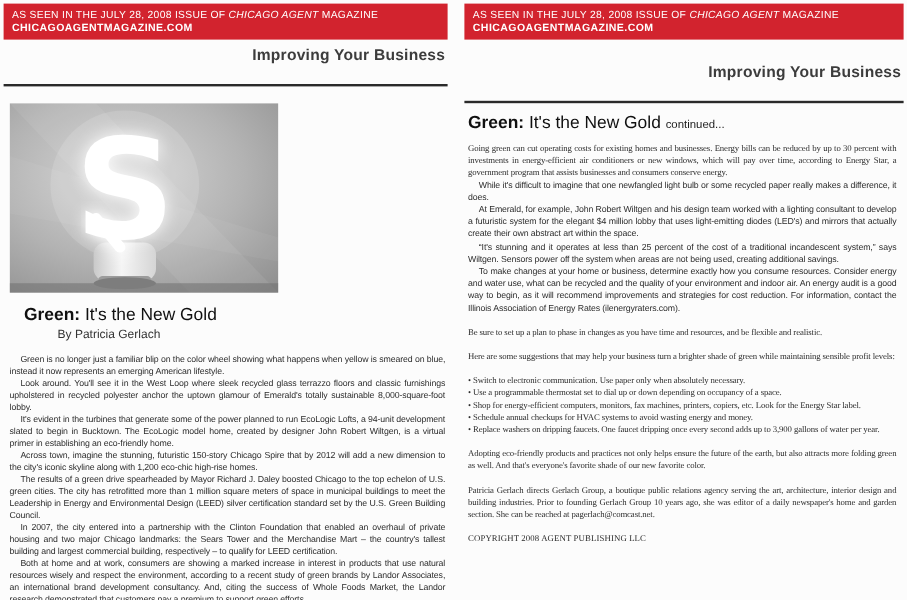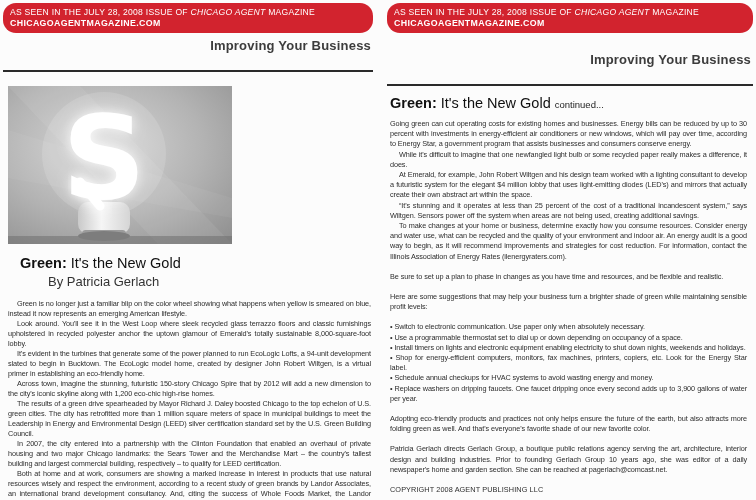--- a/index.html
+++ b/index.html
@@ -6,51 +6,51 @@
   * { box-sizing:border-box; }
   html,body { margin:0; padding:0; }
   body {
     width:756px; height:500px; position:relative; overflow:hidden;
     background:#fcfcfc; font-family:"Liberation Sans", sans-serif; color:var(--ink);
   }
   .page { position:absolute; top:3px; }
   #left-page  { left:3px;  width:370px; }
   #right-page { left:387px; width:366px; }
 
-  .banner { background:var(--banner-red); color:#fff; padding:4px 7px 5px 7px;border-radius:13px; }
+  .banner { background:var(--banner-red); color:#fff; padding:4px 7px 5px 7px; }
   .banner-line1 { font-size:8.6px; letter-spacing:.25px; white-space:nowrap; }
   .banner-brand { font-style:italic; }
   .banner-line2 { font-size:8.8px; font-weight:bold; letter-spacing:.35px; margin-top:1px; }
 
   .section-header {
     text-align:right; font-weight:bold; font-size:13px; color:#3c3c3c;
     letter-spacing:.2px; padding:0 2px 17px 0; border-bottom:2.5px solid var(--rule-dark);
   }
   .sh-left  { margin-top:5px; }
   .sh-right { margin-top:19px; }
 
   .photo { width:224px; height:158px; margin:14px 0 0 5px; }
 
   .article-title { font-size:14.5px; font-weight:normal; color:#101010; margin:11px 0 0 0; }
   .lt-title { margin-left:17px; }
   .rt-title { margin-left:3px; margin-top:9px; }
   .title-bold { font-weight:bold; }
   .title-rest { margin-left:4px; }
   .title-cont { margin-left:4px; font-size:9.5px; color:#1c1c1c; }
 
-  .byline { font-size:13px; color:#333; margin:3px 0 0 25px;padding-left:20px; }
+  .byline { font-size:10px; color:#333; margin:3px 0 0 25px;padding-left:20px; }
 
   .body-copy {
     font-size:7.3px; line-height:10px; text-align:justify;
     letter-spacing:-.1px; color:var(--ink);
   }
   .bc-left  { margin:10px 2px 0 5px; }
   .bc-right { margin:8px 6px 0 3px; line-height:10.2px; }
   .body-copy p { margin:0; text-indent:9px; }
-  .body-copy p.flush { text-indent:0; }
+  .body-copy p.flush { text-indent:0;font-family:Liberation Serif, serif; }
   .gap { margin-top:10px !important; }
   .copyright-line { letter-spacing:.1px; }
 </style>
 </head>
 <body>
 
 <div class="page" id="left-page">
   <header class="banner">
     <div class="banner-line1"><span>AS SEEN IN THE JULY 28, 2008 ISSUE OF </span><span class="banner-brand">CHICAGO AGENT</span><span> MAGAZINE</span></div>
     <div class="banner-line2">CHICAGOAGENTMAGAZINE.COM</div>
@@ -121,21 +121,20 @@
     <p class="flush">Going green can cut operating costs for existing homes and businesses. Energy bills can be reduced by up to 30 percent with investments in energy-efficient air conditioners or new windows, which will pay over time, according to Energy Star, a government program that assists businesses and consumers conserve energy.</p>
     <p>While it's difficult to imagine that one newfangled light bulb or some recycled paper really makes a difference, it does.</p>
     <p>At Emerald, for example, John Robert Wiltgen and his design team worked with a lighting consultant to develop a futuristic system for the elegant $4 million lobby that uses light-emitting diodes (LED's) and mirrors that actually create their own abstract art within the space.</p>
     <p>“It's stunning and it operates at less than 25 percent of the cost of a traditional incandescent system,” says Wiltgen. Sensors power off the system when areas are not being used, creating additional savings.</p>
     <p>To make changes at your home or business, determine exactly how you consume resources. Consider energy and water use, what can be recycled and the quality of your environment and indoor air. An energy audit is a good way to begin, as it will recommend improvements and strategies for cost reduction. For information, contact the Illinois Association of Energy Rates (ilenergyraters.com).</p>
     <p class="flush gap">Be sure to set up a plan to phase in changes as you have time and resources, and be flexible and realistic.</p>
     <p class="flush gap">Here are some suggestions that may help your business turn a brighter shade of green while maintaining sensible profit levels:</p>
     <div class="gap">
       <p class="flush">• Switch to electronic communication. Use paper only when absolutely necessary.</p>
       <p class="flush">• Use a programmable thermostat set to dial up or down depending on occupancy of a space.</p>
-      <p class="flush">• Install timers on lights and electronic equipment enabling electricity to shut down nights, weekends and holidays.</p>
       <p class="flush">• Shop for energy-efficient computers, monitors, fax machines, printers, copiers, etc. Look for the Energy Star label.</p>
       <p class="flush">• Schedule annual checkups for HVAC systems to avoid wasting energy and money.</p>
       <p class="flush">• Replace washers on dripping faucets. One faucet dripping once every second adds up to 3,900 gallons of water per year.</p>
     </div>
     <p class="flush gap">Adopting eco-friendly products and practices not only helps ensure the future of the earth, but also attracts more folding green as well. And that's everyone's favorite shade of our new favorite color.</p>
     <p class="flush gap">Patricia Gerlach directs Gerlach Group, a boutique public relations agency serving the art, architecture, interior design and building industries. Prior to founding Gerlach Group 10 years ago, she was editor of a daily newspaper's home and garden section. She can be reached at pagerlach@comcast.net.</p>
     <p class="flush gap copyright-line">COPYRIGHT 2008 AGENT PUBLISHING LLC</p>
   </div>
 </div>
 

